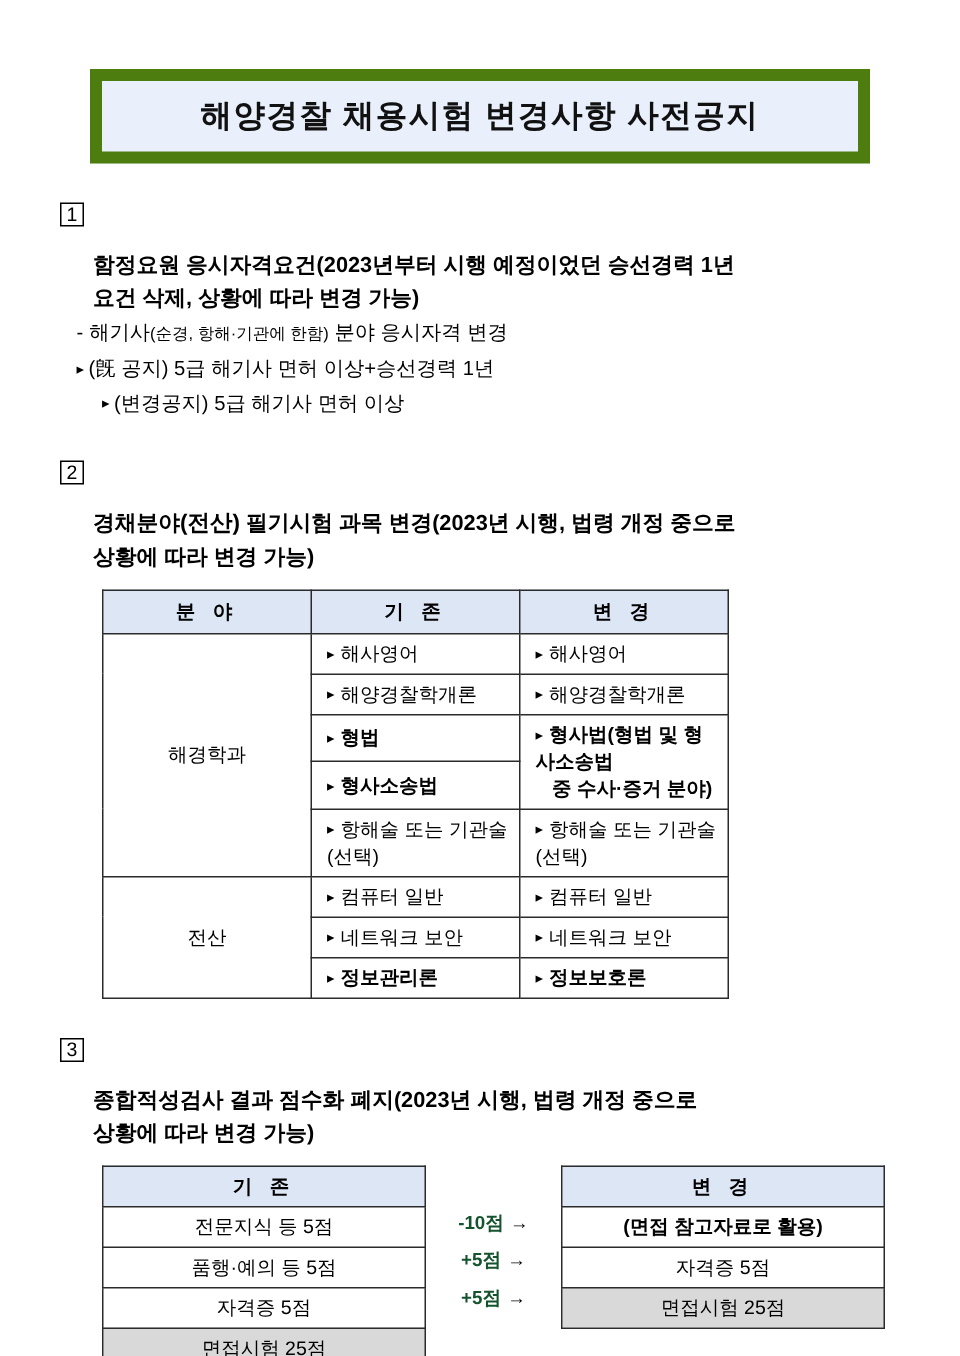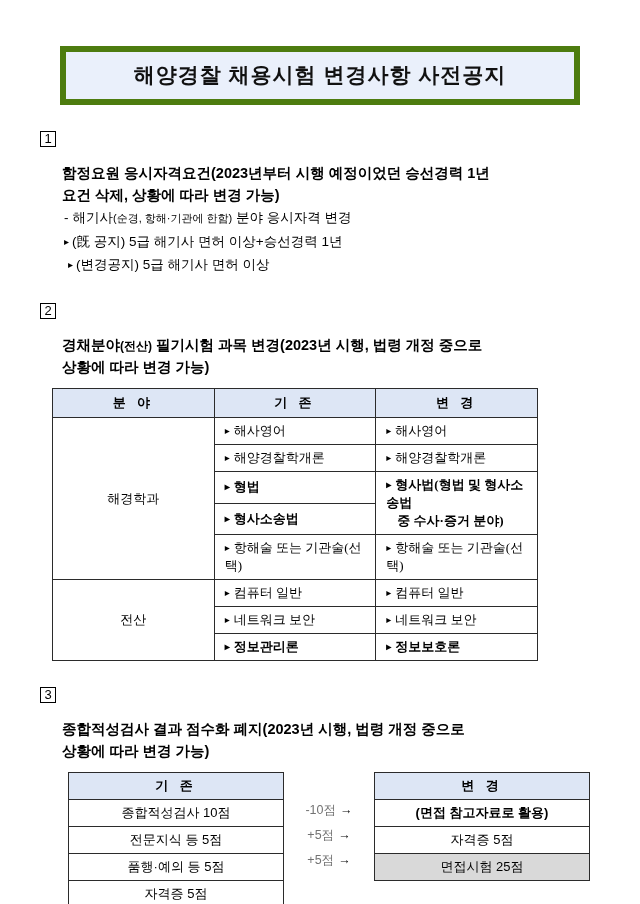--- a/index.html
+++ b/index.html
@@ -18,21 +18,21 @@
   .page {
     width: 640px;
     height: 904px;
     box-sizing: border-box;
     padding: 46px 40px 20px 40px;
     position: relative;
   }
 
   
   .title-box {
-    border: 6px solid #4d7c0f;
+    border: 8px solid #4d7c0f;
     background: #eaf0fb;
     text-align: center;
     padding: 9px 0 10px 0;
     margin: 0 20px 22px 20px;
   }
   .title-text {
     font-size: 21px;
     font-weight: bold;
     letter-spacing: 1px;
     color: #111111;
@@ -56,26 +56,26 @@
     width: 14px;
     height: 14px;
     line-height: 13px;
     text-align: center;
     margin-top: 4px;
   }
   .sec-title {
     flex: 1 1 auto;
     margin-top: 35px;
   }
-  .sec-title .small { font-size: 12px; font-weight: bold; }
+  .sec-title .small { font-size: 15px; font-weight: bold; }
 
   .bullet-line {
     font-size: 13.5px;
     line-height: 1.75;
-    margin-left: 24px;
+    margin-left: 11px;
   }
   .bullet-line .tiny { font-size: 11px; }
   .dash { margin-right: 4px; }
   .tri { font-size: 10px; vertical-align: 1px; margin-right: 3px; }
 
   
   .reason-box {
     border: 1px solid #2b2b2b;
     background: #e9eefa;
     margin: 8px 14px 0 24px;
@@ -89,24 +89,23 @@
     font-size: 11.5px;
   }
   .reason-box .ln { display: block; }
   .reason-box .ln.indent2 { padding-left: 36px; }
 
   
   table {
     border-collapse: collapse;
   }
   .subj-table {
-    width: 486px;
-    margin: 10px 0 0 12px;
+    width: 418px;
+    margin: 10px 0 0 28px;
     table-layout: fixed;
-    font-family: Liberation Serif, serif;
   }
   .subj-table th, .subj-table td {
     border: 1px solid #2b2b2b;
     font-size: 13px;
     padding: 4px 6px;
     vertical-align: middle;
   }
   .subj-table th {
     background: #dde6f5;
     text-align: center;
@@ -160,21 +159,21 @@
     padding-top: 26px;
     box-sizing: border-box;
   }
   .arrow-row {
     font-size: 12.5px;
     text-align: center;
     height: 25px;
     line-height: 25px;
     white-space: nowrap;
   }
-  .arrow-row .delta { color: #737373; font-weight: normal; }
+  .arrow-row .delta { color: #14532d; font-weight: bold; }
   .arrow-row .arw { margin-left: 4px; }
 </style>
 </head>
 <body>
 
 <div class="page">
 
   <div class="title-box">
     <div class="title-text">해양경찰 채용시험 변경사항 사전공지</div>
   </div>
@@ -270,23 +269,20 @@
     </div>
 
     <div class="score-wrap">
       <table class="score-table">
         <thead>
           <tr>
             <th>기 존</th>
           </tr>
         </thead>
         <tbody>
-          <tr>
-              <td>종합적성검사 10점</td>
-            </tr>
           <tr>
               <td>전문지식 등 5점</td>
             </tr>
           <tr>
               <td>품행·예의 등 5점</td>
             </tr>
           <tr>
               <td>자격증 5점</td>
             </tr>
           <tr>

